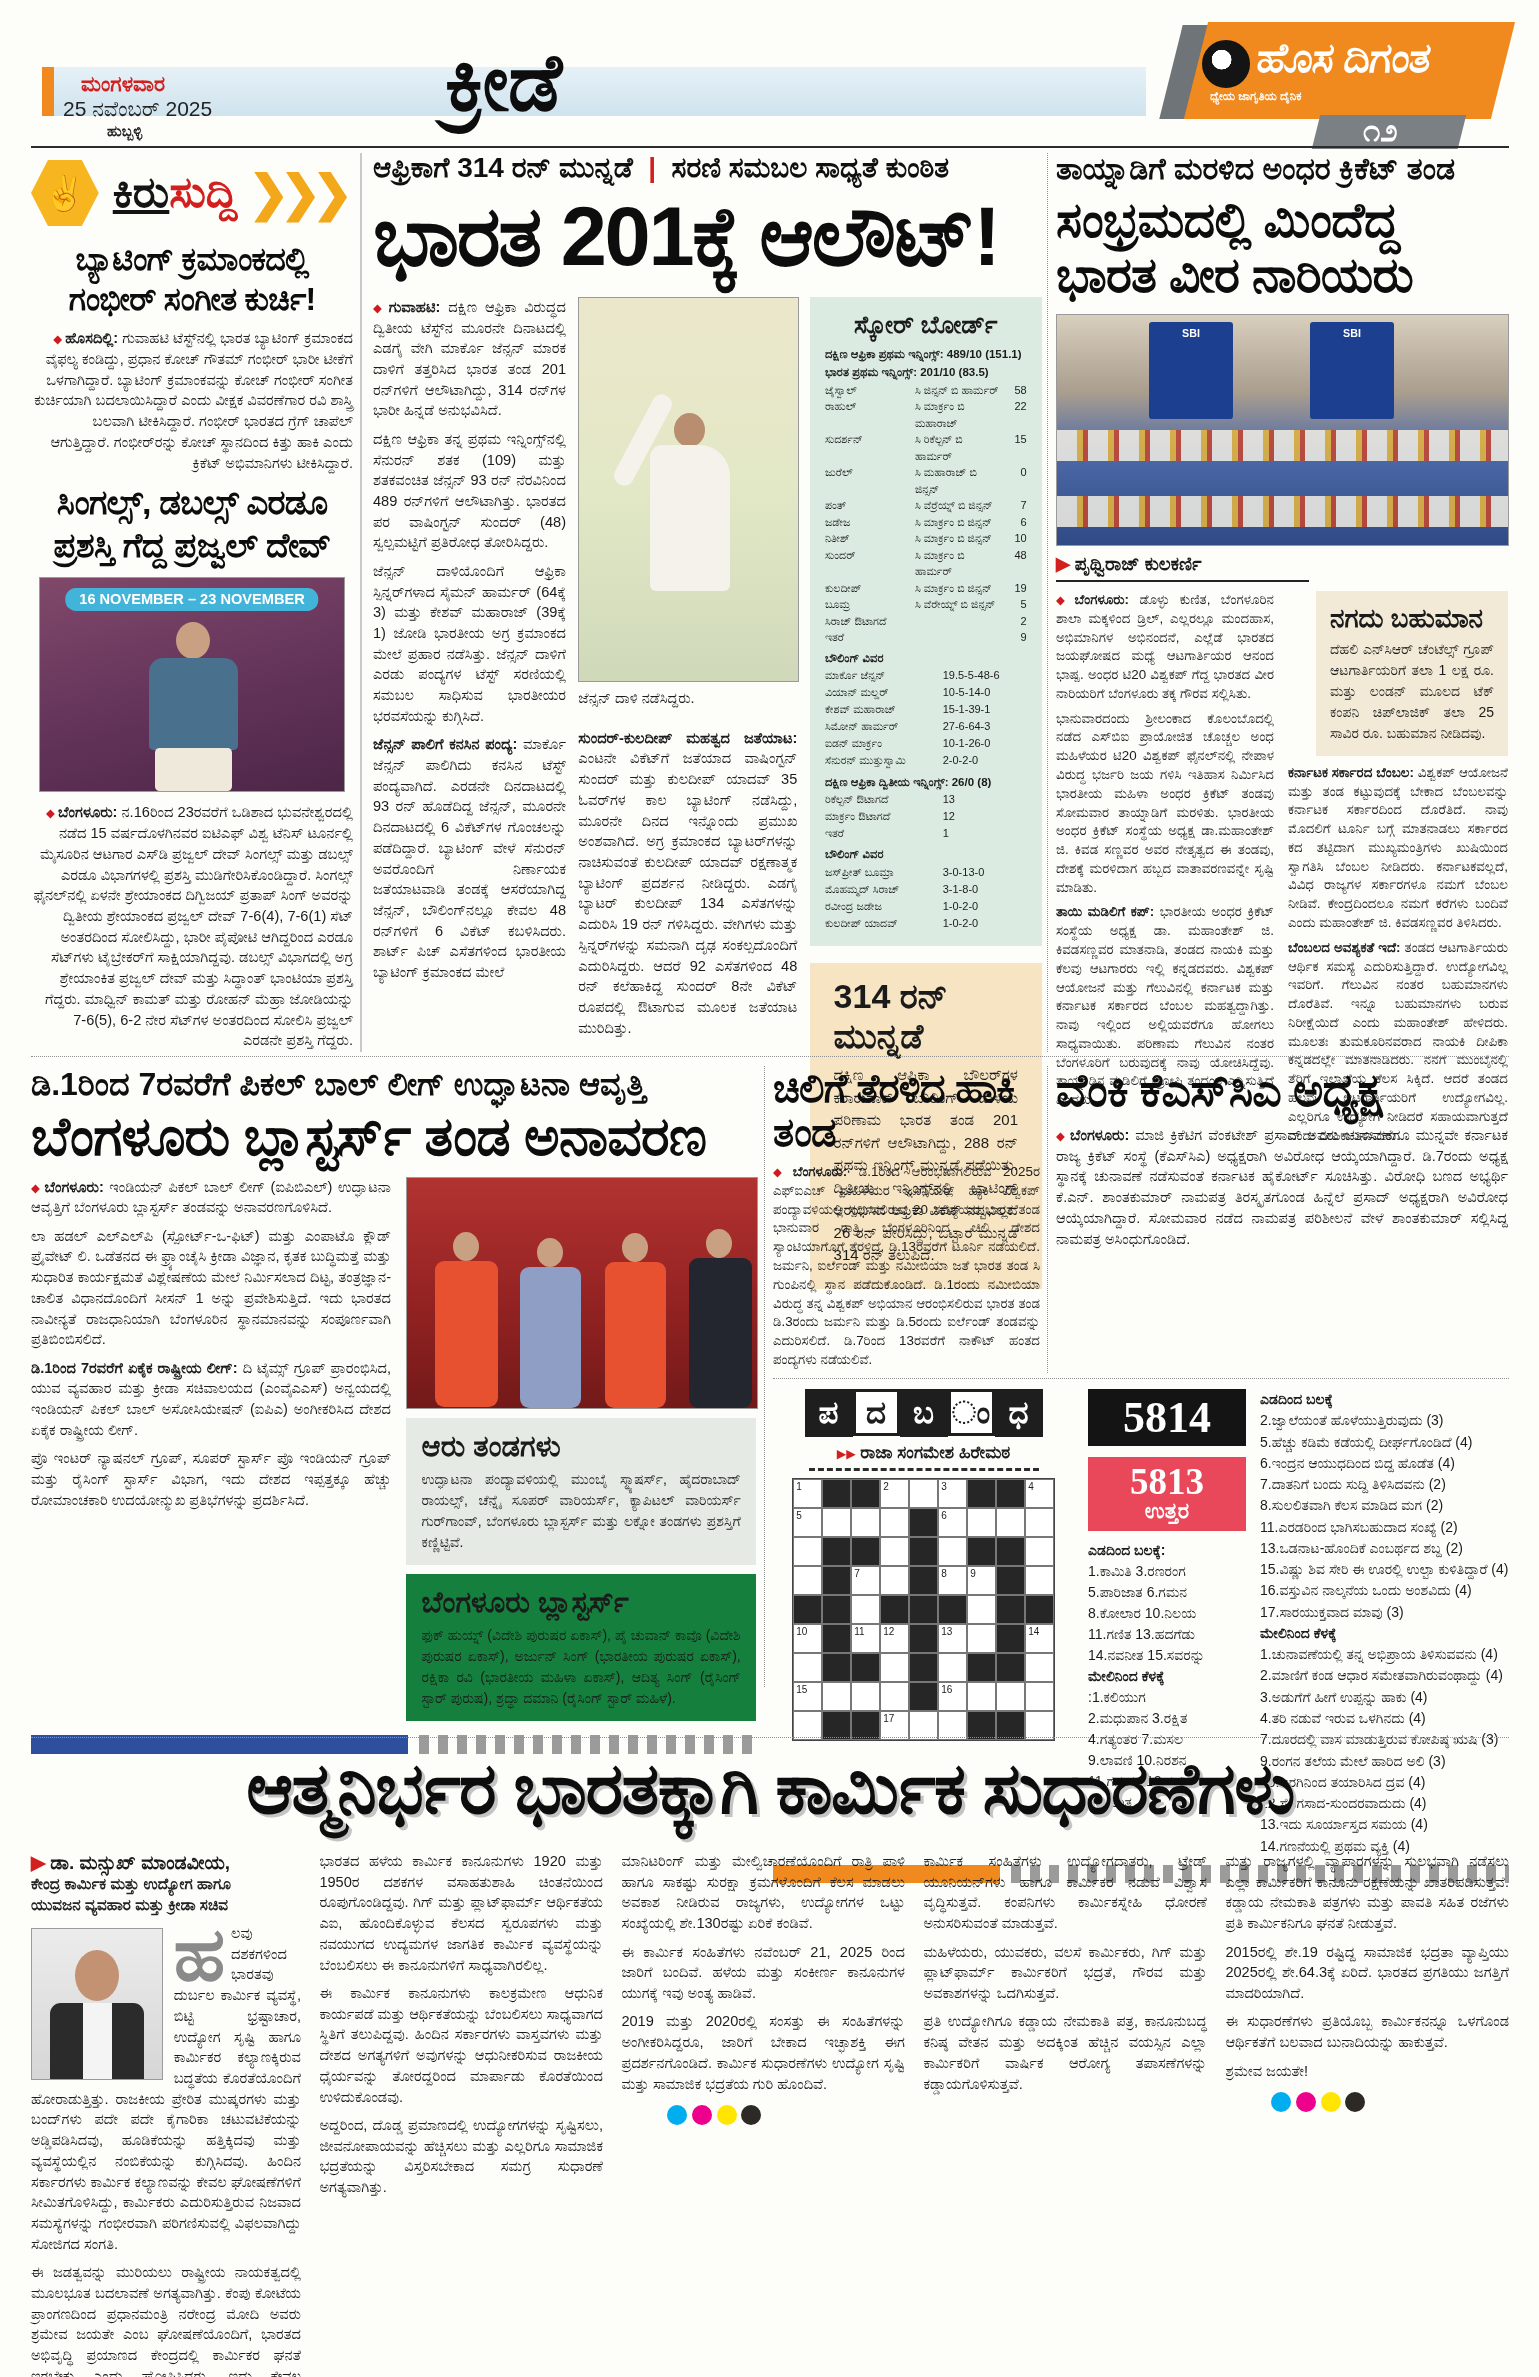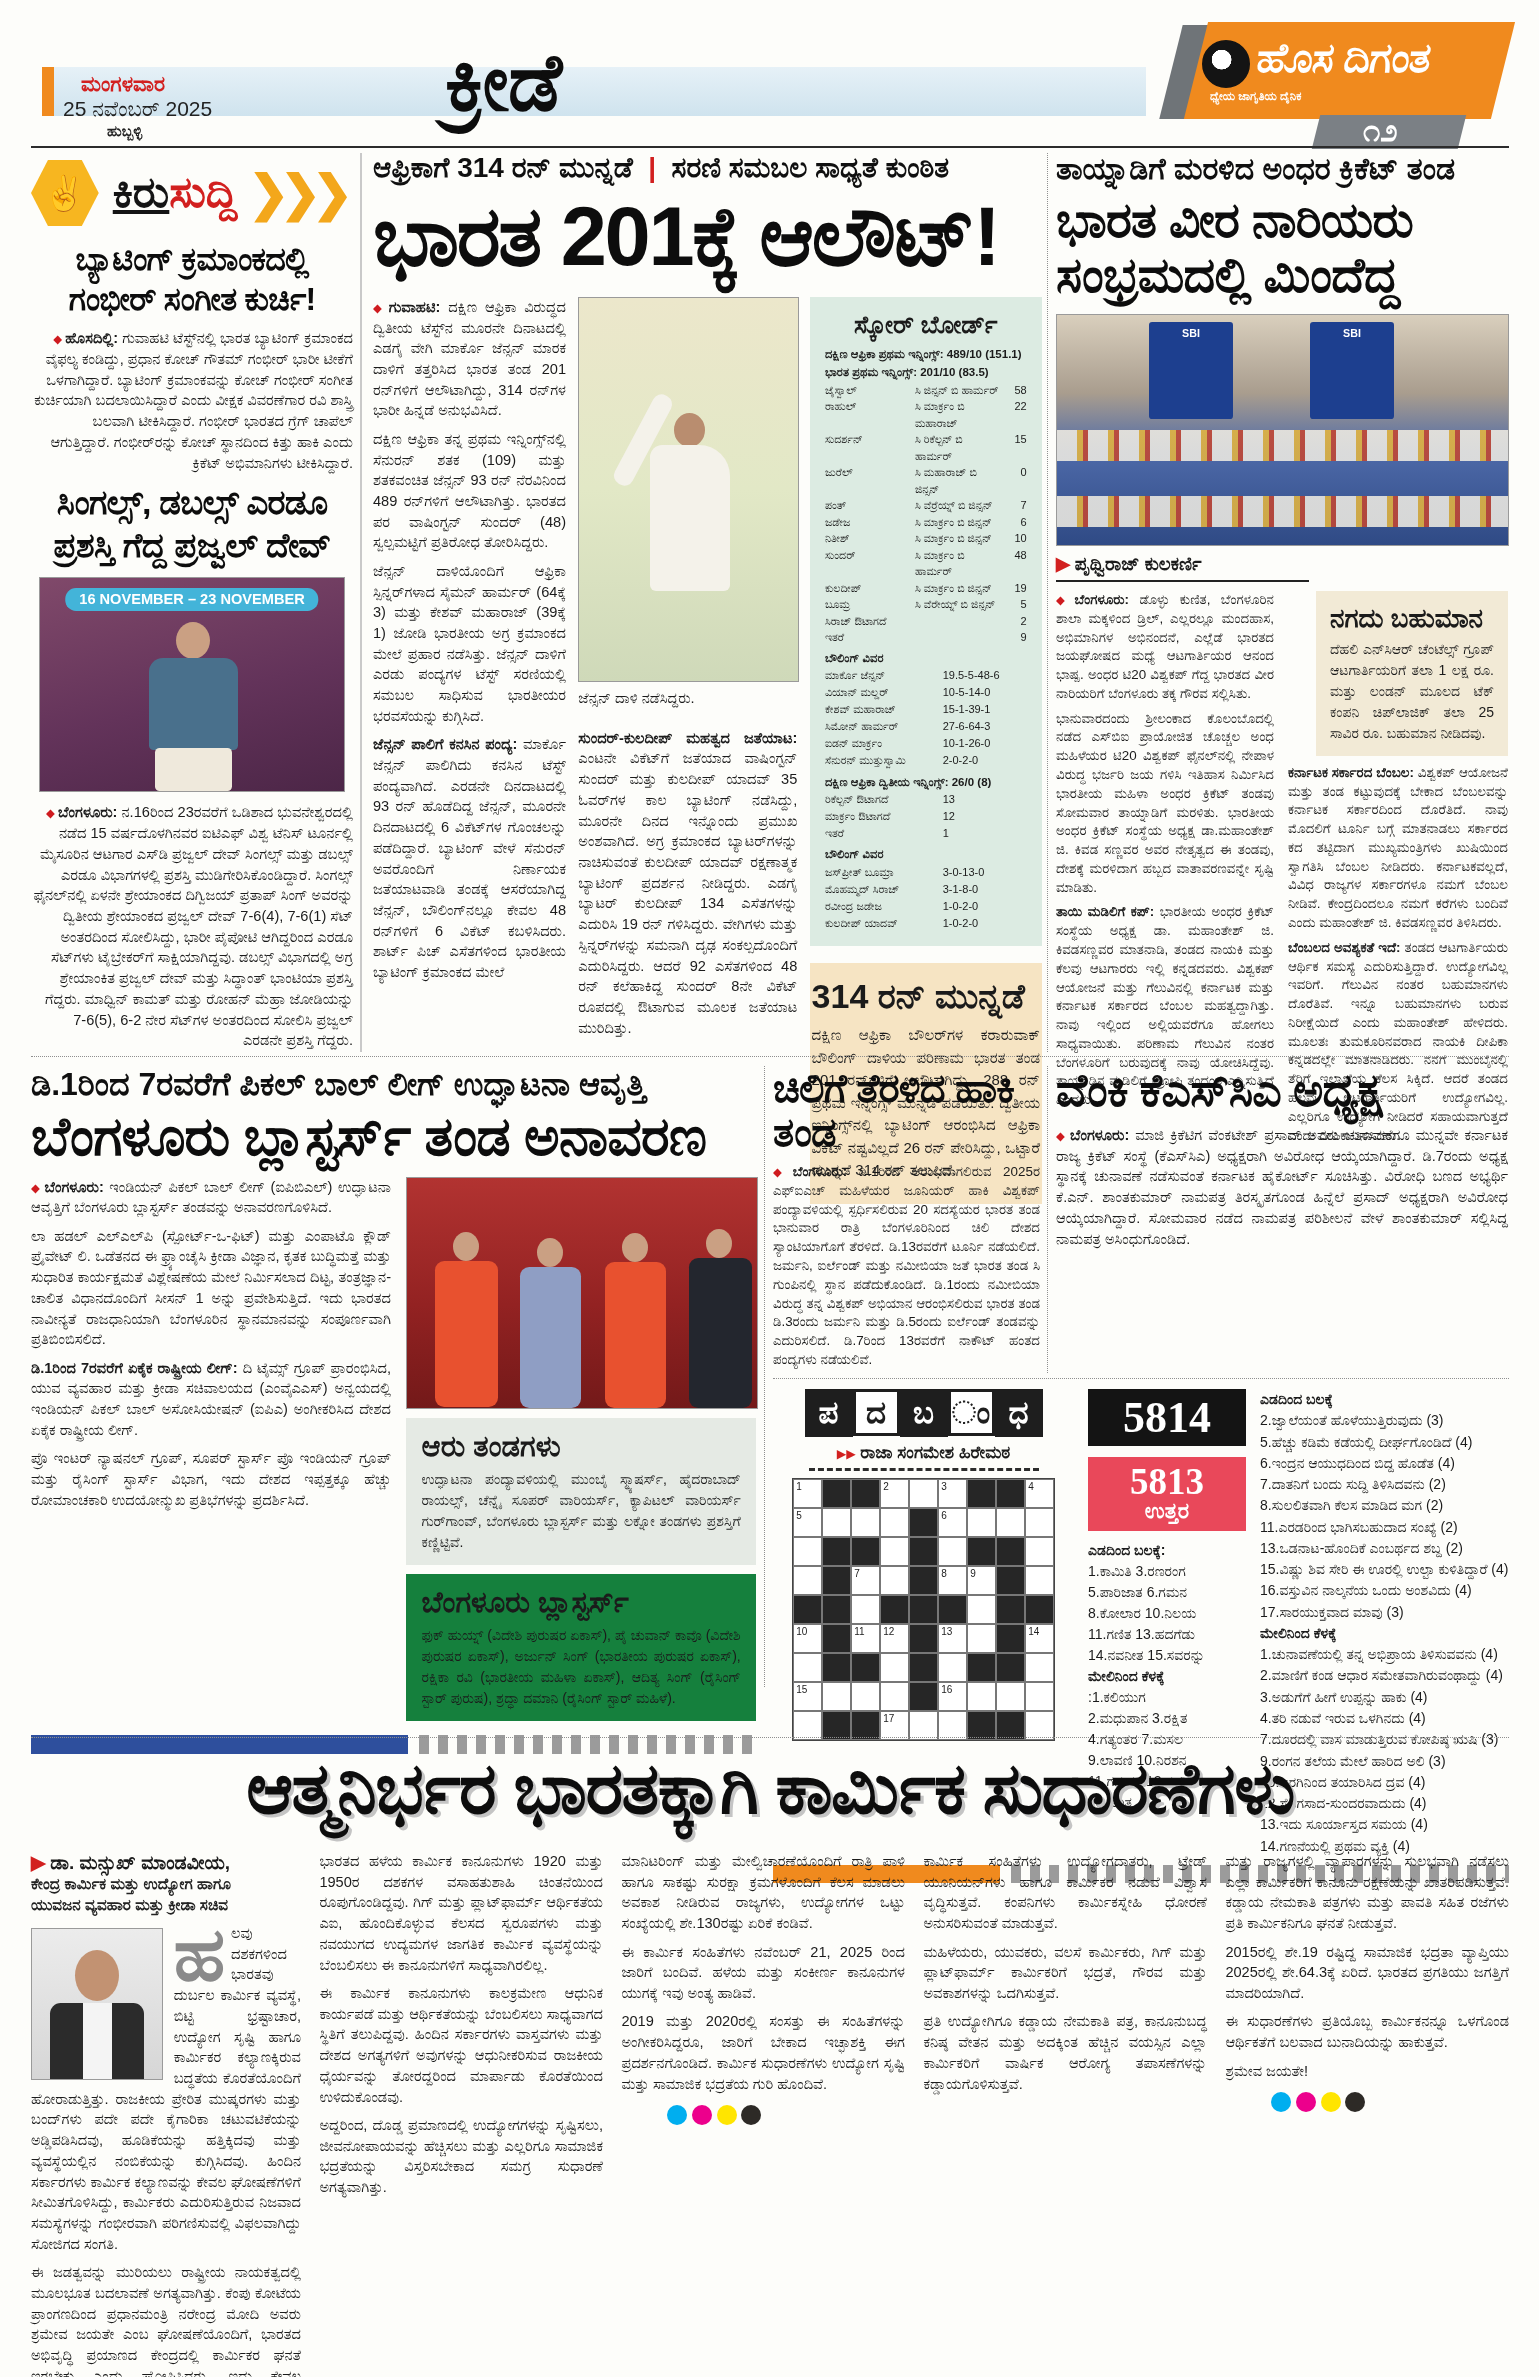--- a/index.html
+++ b/index.html
@@ -15,21 +15,21 @@
   .hl{font-weight:900;color:#0d0d0d;letter-spacing:-0.8px;}
   .vline{border-left:2.3px solid #c9c9c9;}
   .vdot{border-left:1.5px dotted #8f8f8f;}
   .hdot{border-top:1.5px dotted #8f8f8f;}
   .photo{position:relative;border:0.8px solid #9a9a9a;overflow:hidden;}
   .pbanner{position:absolute;top:10.7px;left:50%;transform:translateX(-50%);background:#43b4d9;color:#fff;
            font-weight:bold;font-size:14.6px;padding:3.1px 14px;border-radius:10.7px;white-space:nowrap;}
   .headblob{position:absolute;border-radius:50%;background:#caa083;}
   .box-title{font-weight:900;font-size:29px;margin:0 0 7.7px 0;}
   .greenbox{background:#dcebe2;padding:14px 15.3px;}
-  .beigebox{background:#f6e4c3;padding:14px 2px;}
+  .beigebox{background:#f6e4c3;padding:14px 24px;}
   .tanbox{background:#f2ead6;padding:12.3px 14px;}
   .pinkbox{background:#15803d;padding:12.3px 15.3px;}
   .graybox{background:#e5eae4;padding:12.3px 15.3px;}
   .sb-row{display:flex;font-size:11px;line-height:1.5;}
   .sb-p{width:90px;flex:none;}
   .sb-d{flex:1;}
   .sb-r{width:26px;flex:none;text-align:right;}
   .bw-row{display:flex;font-size:11px;line-height:1.55;}
   .bw-p{flex:1;}
   .bw-f{width:84px;flex:none;}
@@ -302,22 +302,22 @@
         </div>
       </div>
     </div>
   </div>
 
   <div class="abs vdot" style="left:1047px;top:153px;height:899px;"></div>
 
   <div class="abs" style="left:1056px;top:152px;width:452px;height:902px;">
     <div class="kicker" style="font-size:30px;">ತಾಯ್ನಾಡಿಗೆ ಮರಳಿದ ಅಂಧರ ಕ್ರಿಕೆಟ್ ತಂಡ</div>
     <div class="hl" style="font-size:49px;line-height:1.12;margin-top:6.1px;">
+      <div>ಸಂಭ್ರಮದಲ್ಲಿ ಮಿಂದೆದ್ದ</div>
       <div>ಭಾರತ ವೀರ ನಾರಿಯರು</div>
-      <div>ಸಂಭ್ರಮದಲ್ಲಿ ಮಿಂದೆದ್ದ</div>
     </div>
     <div class="photo" style="width:451px;height:230px;margin-top:10.7px;background:linear-gradient(180deg,#d9cfbd 0%,#a99d8e 34%,#4d69a8 60%,#2f4a85 100%);">
       <div style="position:absolute;left:92px;top:7.7px;width:84px;height:92px;background:#1d3f8f;border-radius:3.1px;color:#fff;font-weight:bold;font-size:10.7px;text-align:center;padding-top:4.6px;">
         <span>SBI</span>
       </div>
       <div style="position:absolute;left:253px;top:7.7px;width:84px;height:92px;background:#1d3f8f;border-radius:3.1px;color:#fff;font-weight:bold;font-size:10.7px;text-align:center;padding-top:4.6px;">
         <span>SBI</span>
       </div>
       <div style="position:absolute;left:0;top:115px;width:451px;height:31px;background:repeating-linear-gradient(90deg,#f3efe4 0 20px,#e8b73c 20px 26px,#c7452f 26px 31px);opacity:.85;"></div>
       <div style="position:absolute;left:0;top:181px;width:451px;height:31px;background:repeating-linear-gradient(90deg,#f3efe4 0 20px,#e8b73c 20px 26px,#c7452f 26px 31px);opacity:.85;"></div>

